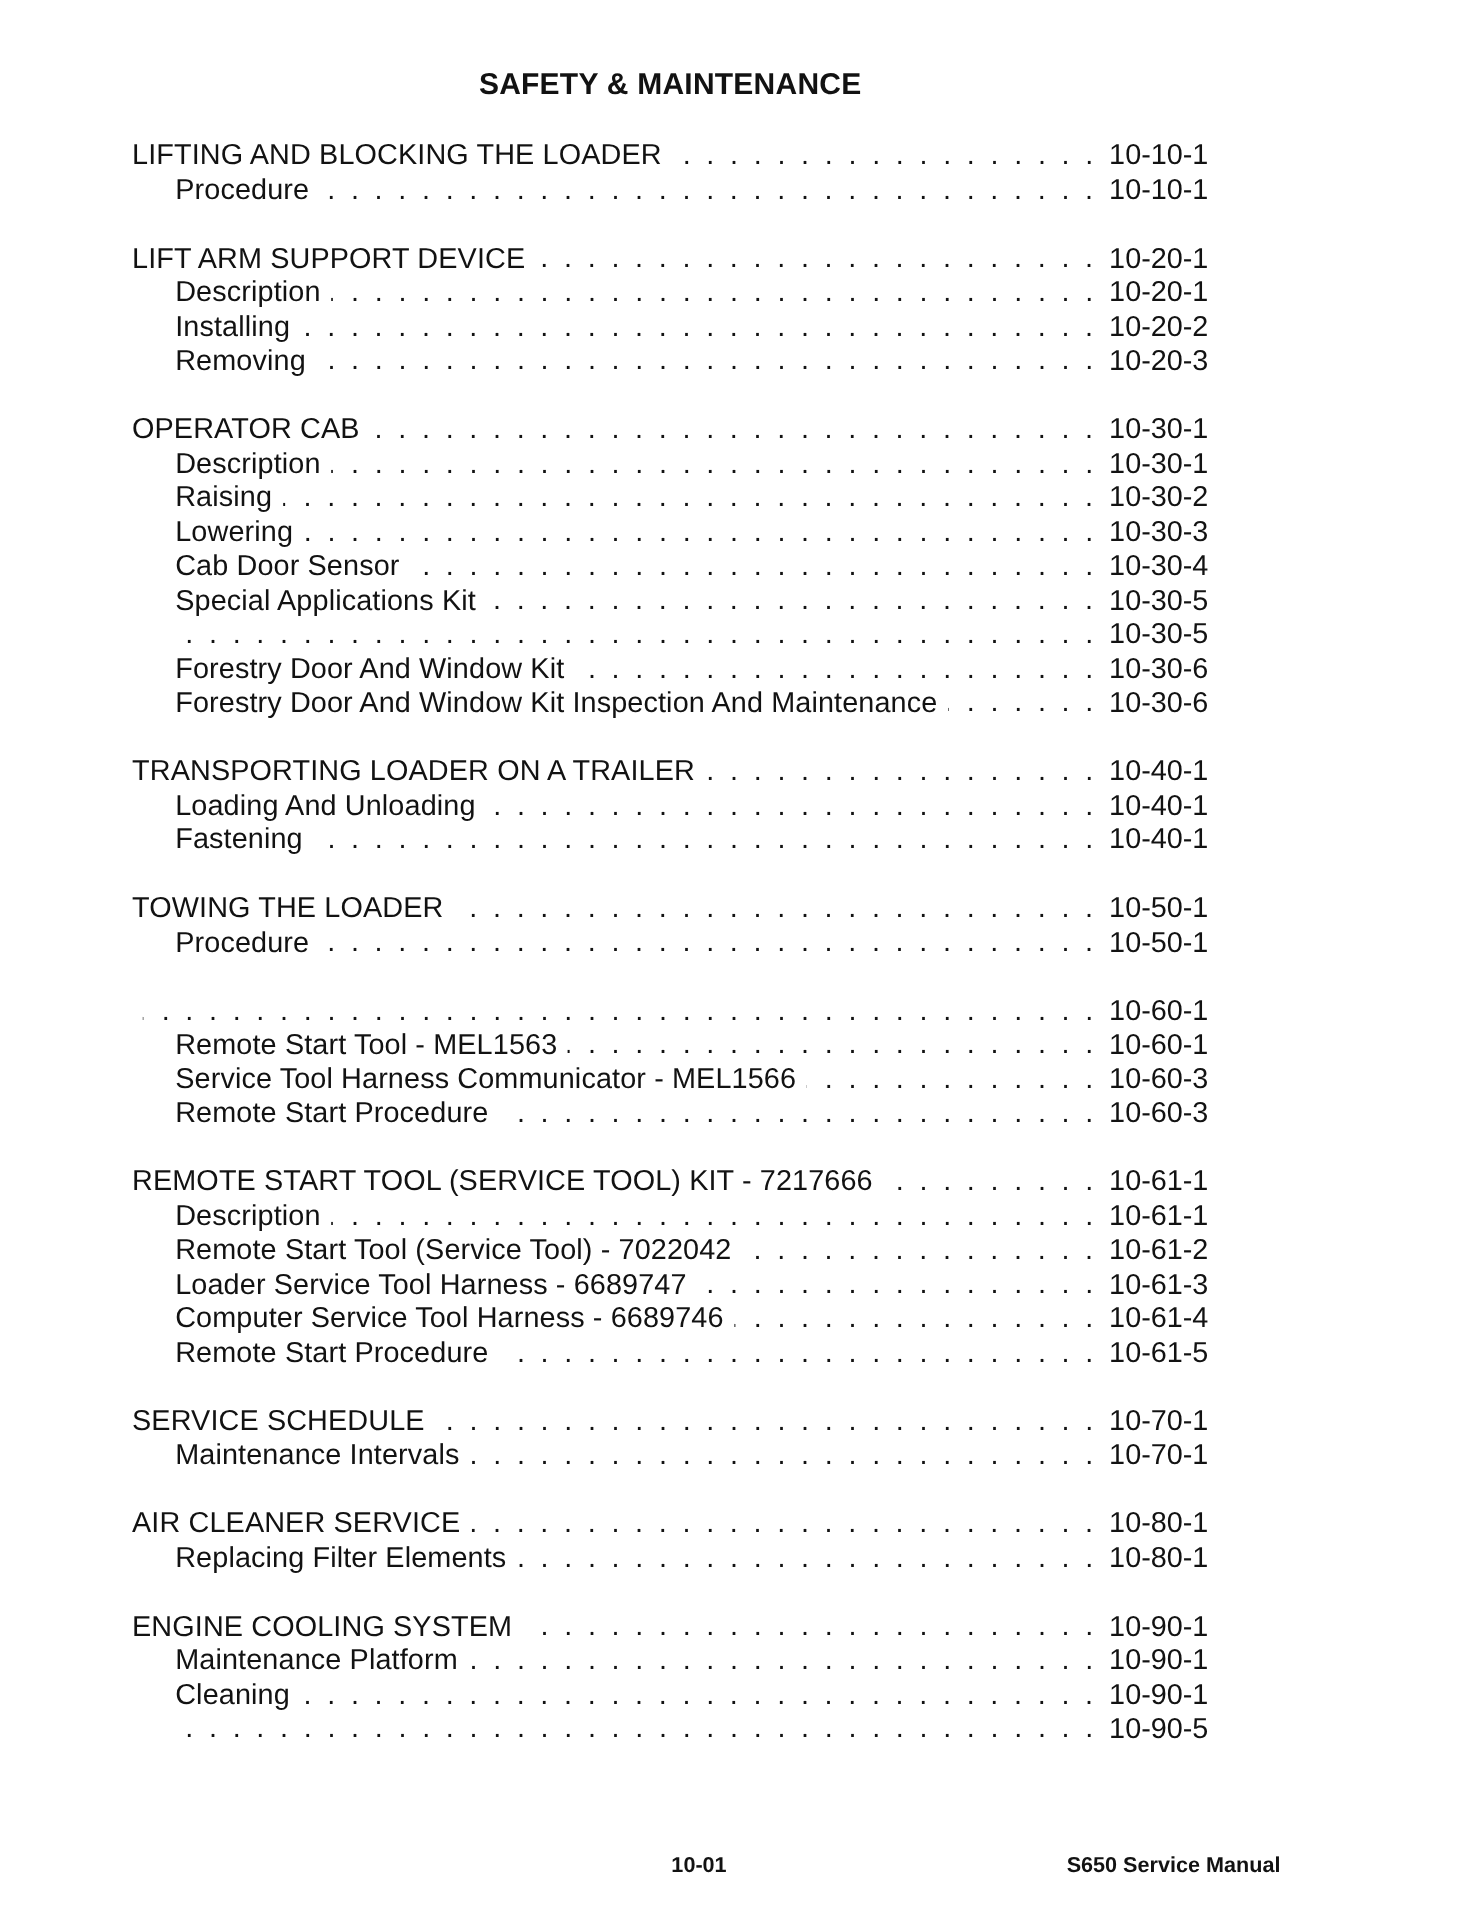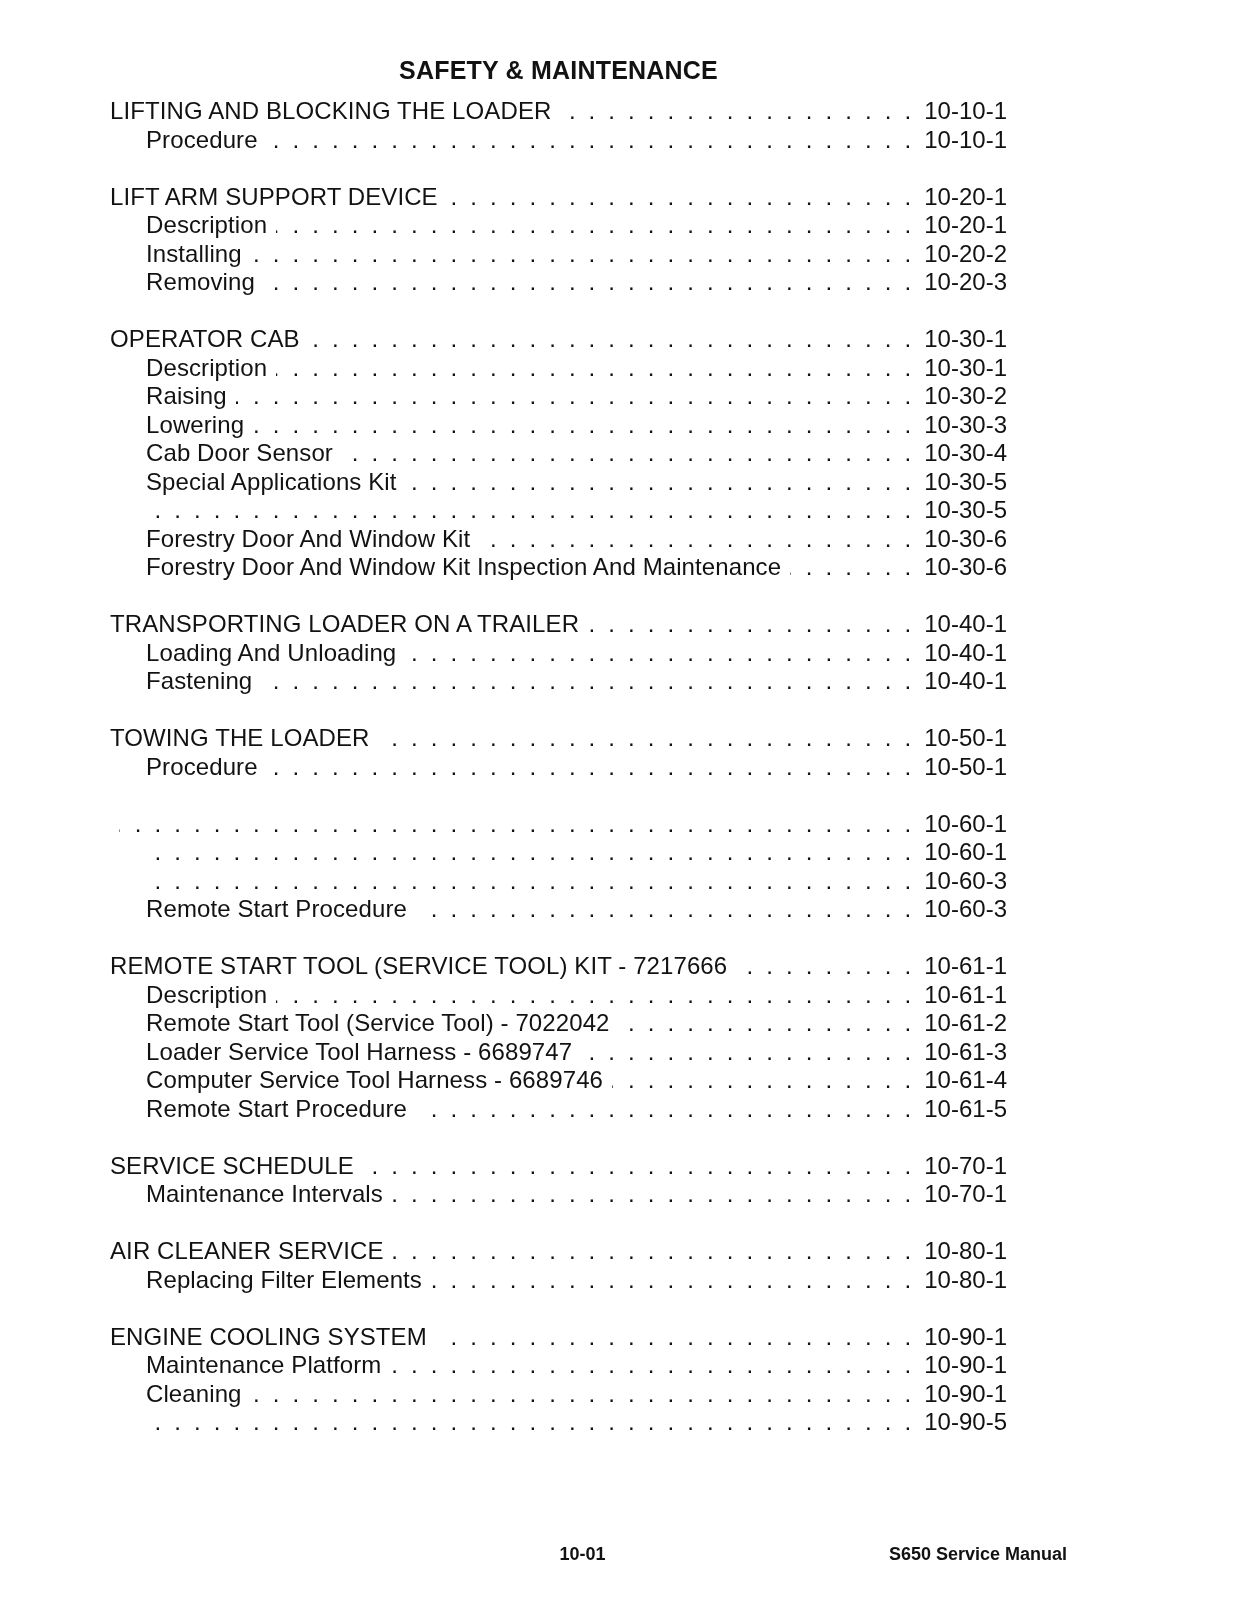--- a/index.html
+++ b/index.html
@@ -23,21 +23,21 @@
   .doc-title {
     margin: 0;
     padding-top: 55px;
     font-size: 25px;
     line-height: 30px;
     font-weight: bold;
     text-align: center;
     letter-spacing: 0.2px;
   }
   .toc {
-    margin-top: 12px;
+    margin-top: 31px;
   }
   .toc-section + .toc-section {
     margin-top: 28.5px;
   }
   .toc-row {
     display: flex;
     align-items: baseline;
     font-size: 24px;
     line-height: 28.5px;
     height: 28.5px;
@@ -201,24 +201,26 @@
           <span class="toc-dots"></span>
           <span class="toc-page">10-50-1</span>
         </div>
       </div>
       <div class="toc-section">
         <div class="toc-row level-0">
           <span class="toc-dots"></span>
           <span class="toc-page">10-60-1</span>
         </div>
         <div class="toc-row level-1">
+          <span class="toc-label">Remote Start Tool - MEL1563</span>
           <span class="toc-dots"></span>
           <span class="toc-page">10-60-1</span>
         </div>
         <div class="toc-row level-1">
+          <span class="toc-label">Service Tool Harness Communicator - MEL1566</span>
           <span class="toc-dots"></span>
           <span class="toc-page">10-60-3</span>
         </div>
         <div class="toc-row level-1">
           <span class="toc-label">Remote Start Procedure</span>
           <span class="toc-dots"></span>
           <span class="toc-page">10-60-3</span>
         </div>
       </div>
       <div class="toc-section">

